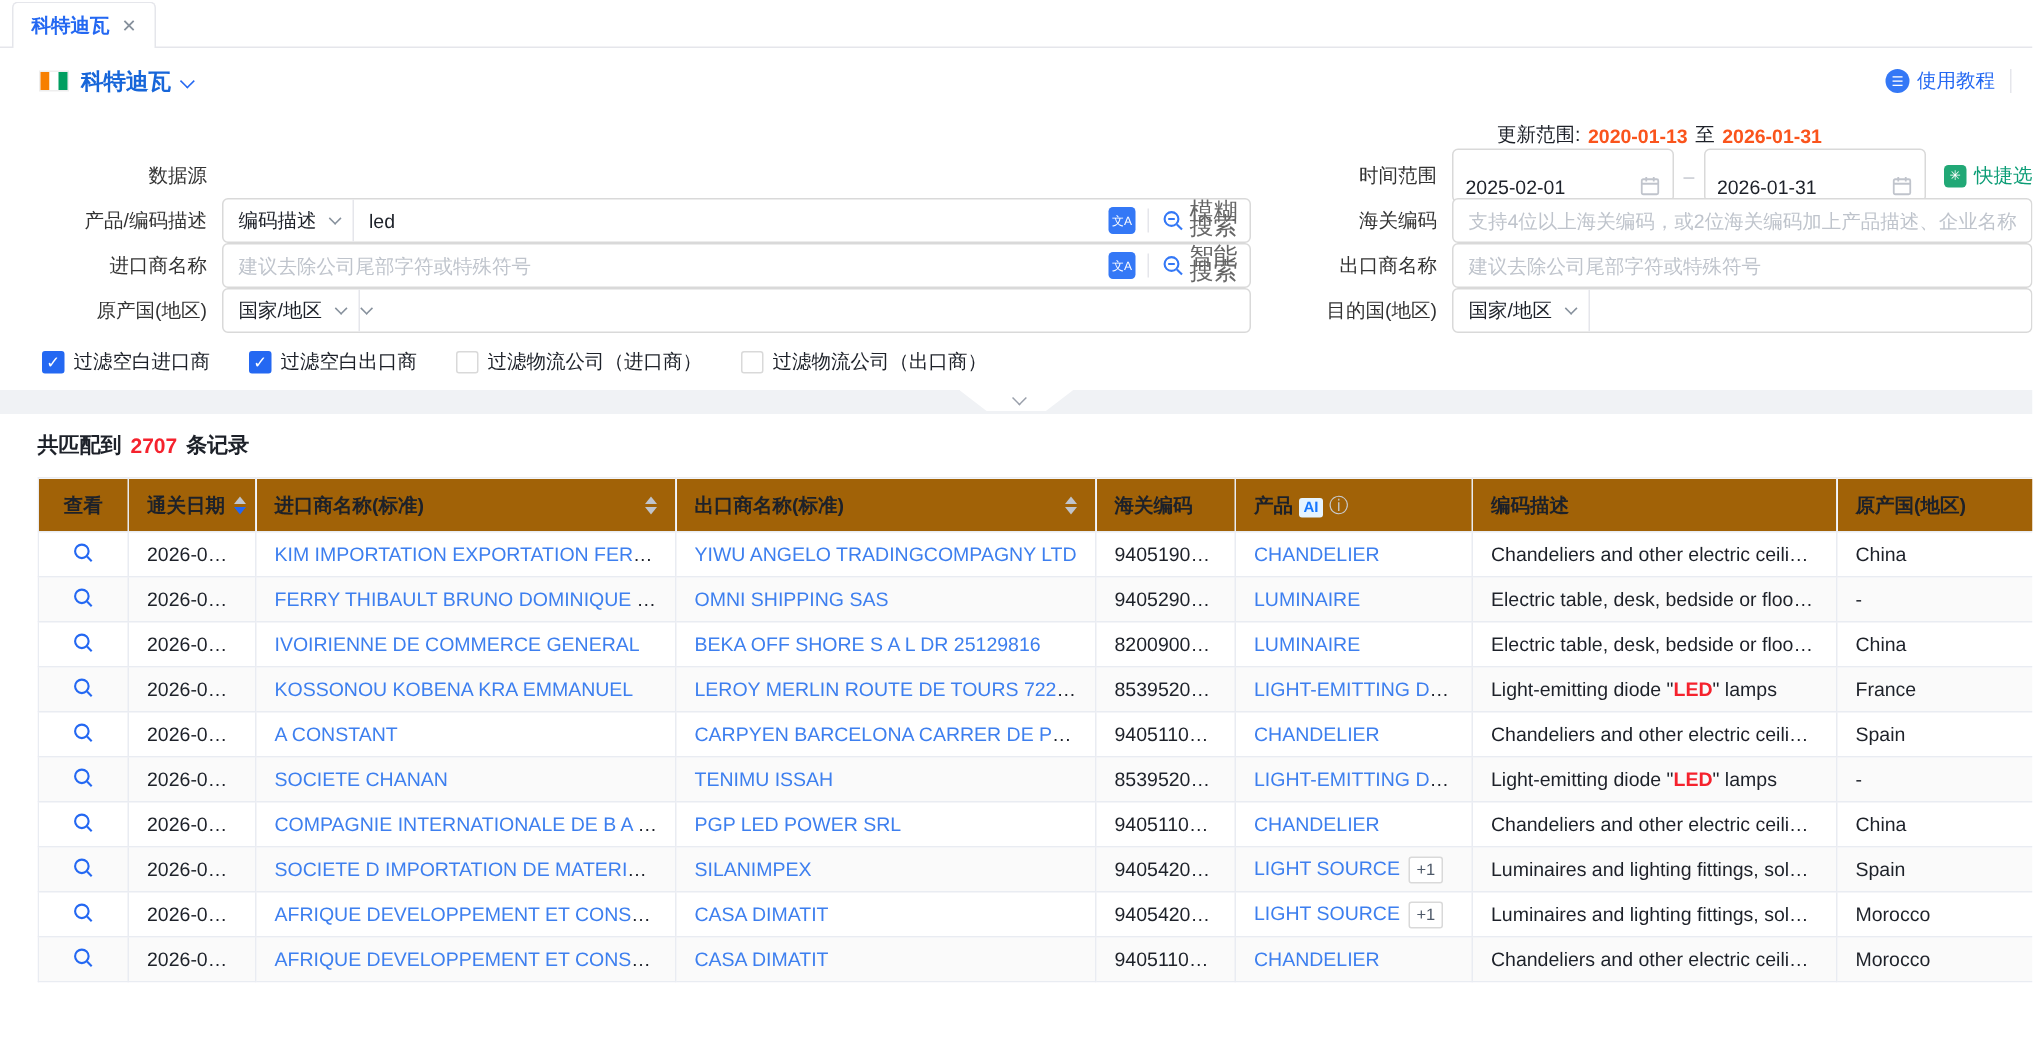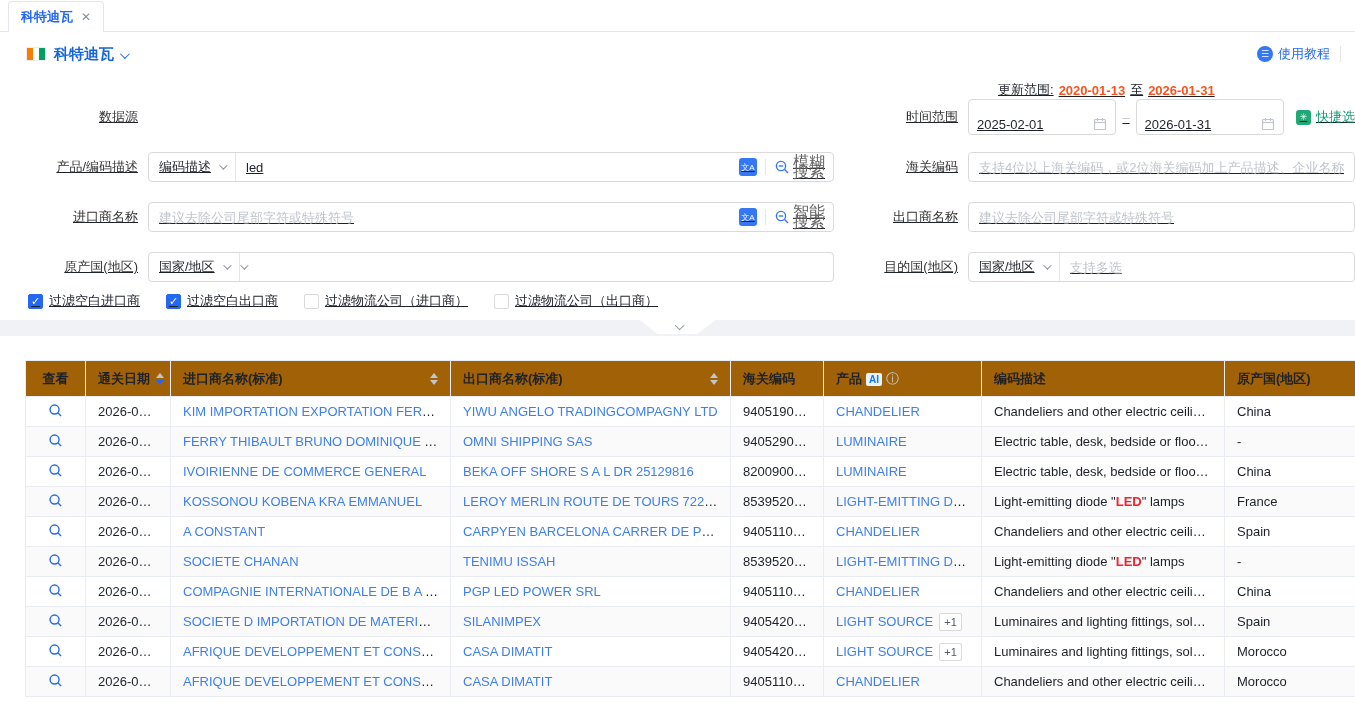--- a/index.html
+++ b/index.html
@@ -23,25 +23,25 @@
   .hdr-chevron { margin-left:6px; }
   .chev { display:inline-block; width:7px; height:7px; border-right:1.5px solid #2468f2;
     border-bottom:1.5px solid #2468f2; transform:rotate(45deg) translateY(-2px); }
   .hdr-right { margin-left:auto; display:flex; align-items:center; gap:10px; }
   .tutorial { display:flex; align-items:center; gap:5px; color:#2468f2; cursor:pointer; }
   .tutorial-icon { width:16px; height:16px; border-radius:50%; background:#3478f6; color:#fff;
     font-size:9px; display:flex; align-items:center; justify-content:center; }
   .hdr-divider { width:1px; height:16px; background:#e5e6eb; }
 
   
-  .filter-panel { padding:4px 0 2px 0; background:#fff;text-decoration:underline; }
+  .filter-panel { padding:4px 0 2px 0; background:#fff; }
   .update-line { display:flex; justify-content:flex-start; padding-left:998px; height:20px;
     align-items:center; gap:5px; white-space:nowrap; font-size:13px; color:#1d2129; }
   .update-date { color:#fa541c; font-weight:bold; }
-  .filter-grid { display:grid; grid-template-columns:870px 485px; row-gap:20px; padding-top:2px; }
+  .filter-grid { display:grid; grid-template-columns:870px 485px; row-gap:0; padding-top:2px; }
   .frow { display:flex; align-items:center; height:30px; }
   .flabel { width:148px; text-align:right; padding-right:10px; color:#333; white-space:nowrap; flex:none; }
   .flabel-r { width:98px; text-align:right; padding-right:10px; color:#333; white-space:nowrap; flex:none; }
 
   .seg-group { display:flex; border:1px solid #d9d9d9; border-radius:4px; overflow:hidden; height:30px; }
   .seg { padding:0 14px; display:flex; align-items:center; background:#fff; color:#333; cursor:pointer; }
   .seg.active { background:#e8f1fd; color:#2468f2; }
   .seg + .seg { border-left:1px solid #d9d9d9; }
 
   .date-input { width:150px; height:30px; border:1px solid #d9d9d9; border-radius:4px;
@@ -242,21 +242,20 @@
       </div>
     </div>
 
     <div class="frow">
       <span class="flabel-r">目的国(地区)</span>
       <div class="composite" style="width:400px;">
         <span class="inner-select">
           <span>国家/地区</span>
           <span class="chev-sm"></span>
         </span>
-        <input placeholder="支持多选" style="">
       </div>
     </div>
   </div>
 
   <div class="cb-row" id="cb-row">
       <label class="cb-item">
         <span class="cb-box checked">✓</span>
         <span>过滤空白进口商</span>
       </label>
       <label class="cb-item">
@@ -274,20 +273,25 @@
     </div>
 </div>
 
 <div class="collapse-strip">
   <div class="collapse-handle">
       <span class="chv"></span>
     </div>
 </div>
 
 <div class="results">
+  <div class="results-title">
+    <span>共匹配到</span>
+    <span class="results-count">2707</span>
+    <span>条记录</span>
+  </div>
 
   <div class="table-wrap">
     <table>
       <colgroup>
         <col style="width:60px">
           <col style="width:85px">
           <col style="width:280px">
           <col style="width:280px">
         <col style="width:93px">
           <col style="width:158px">

